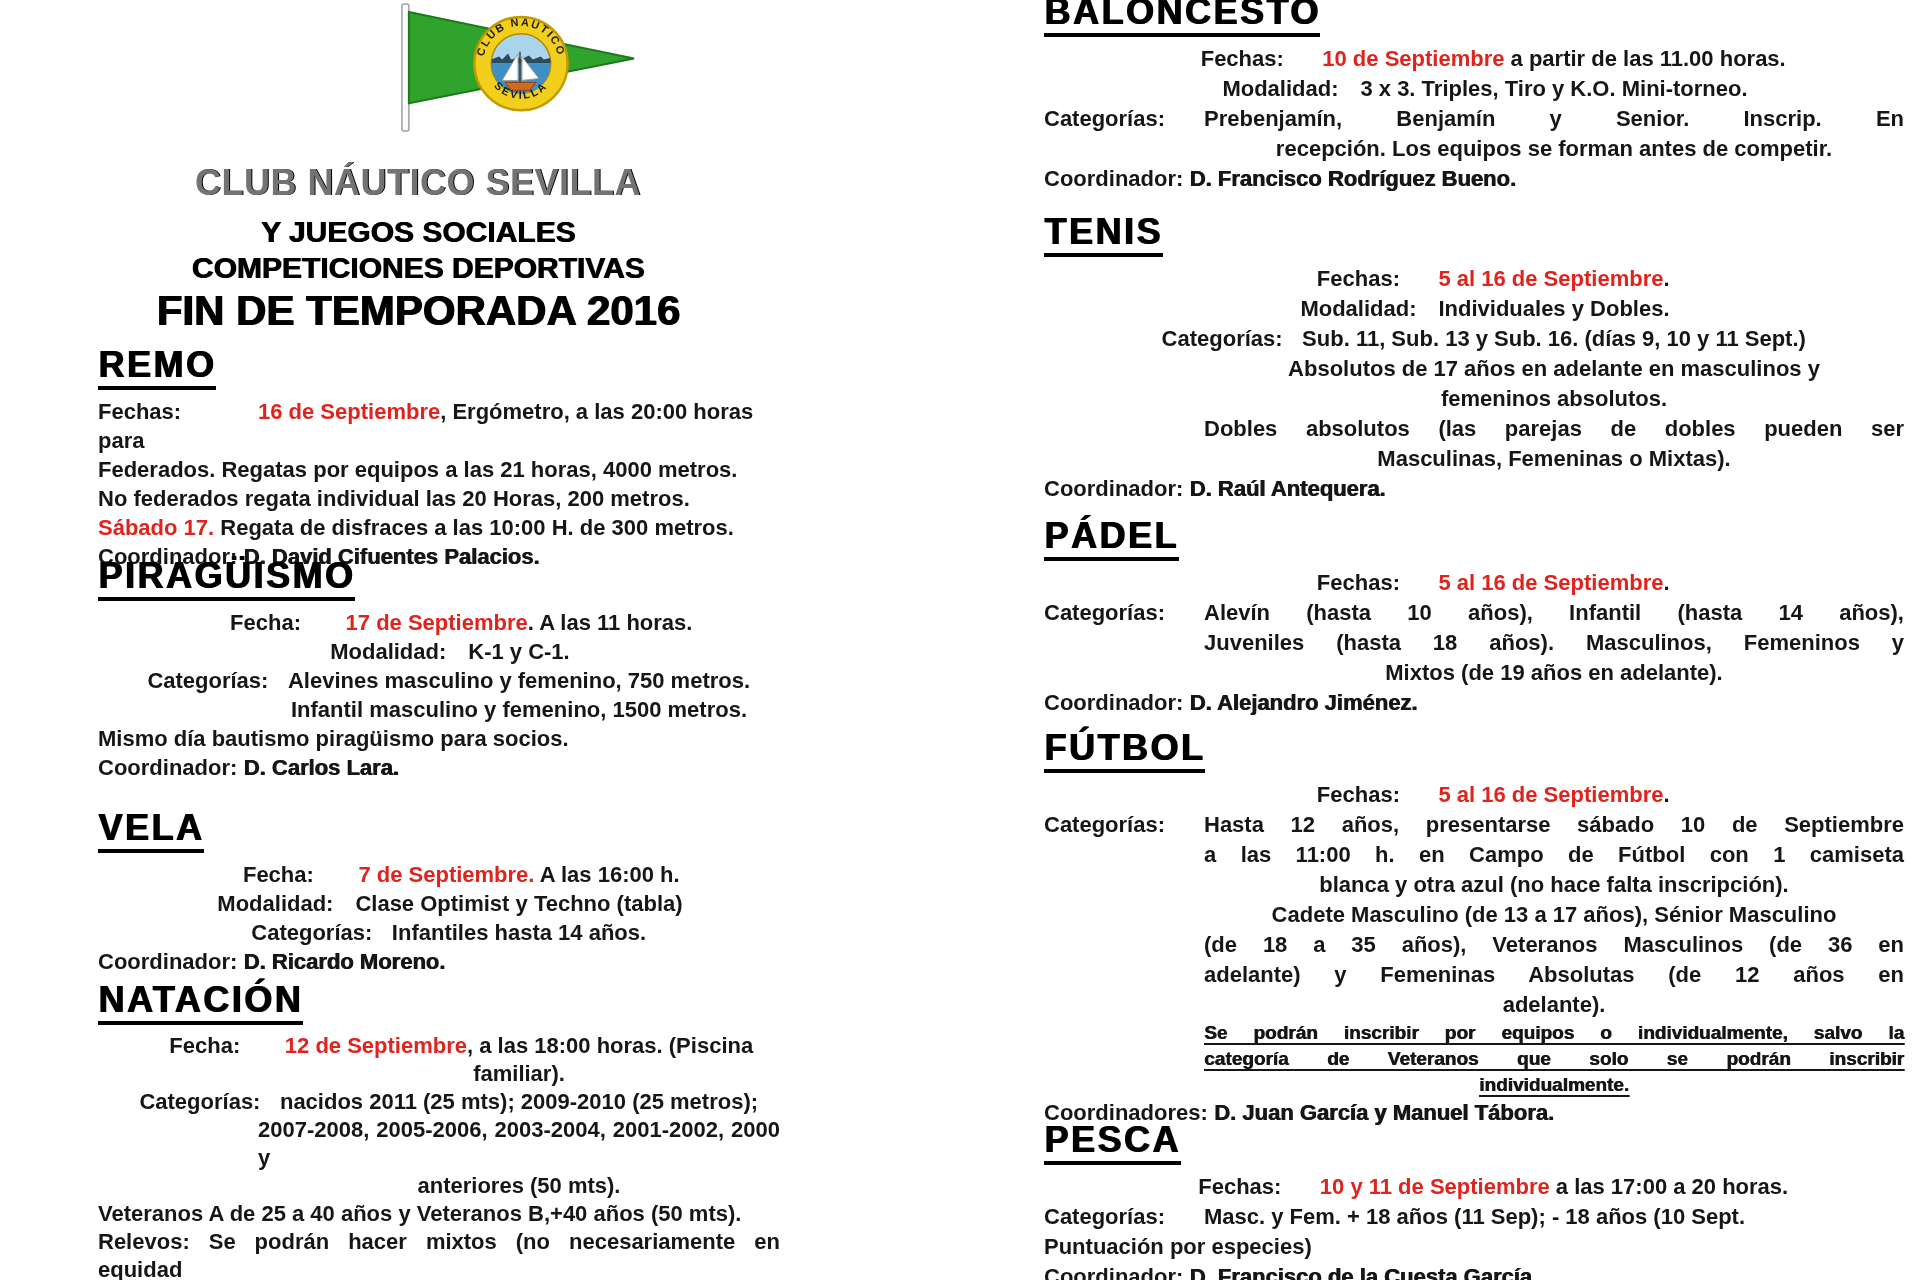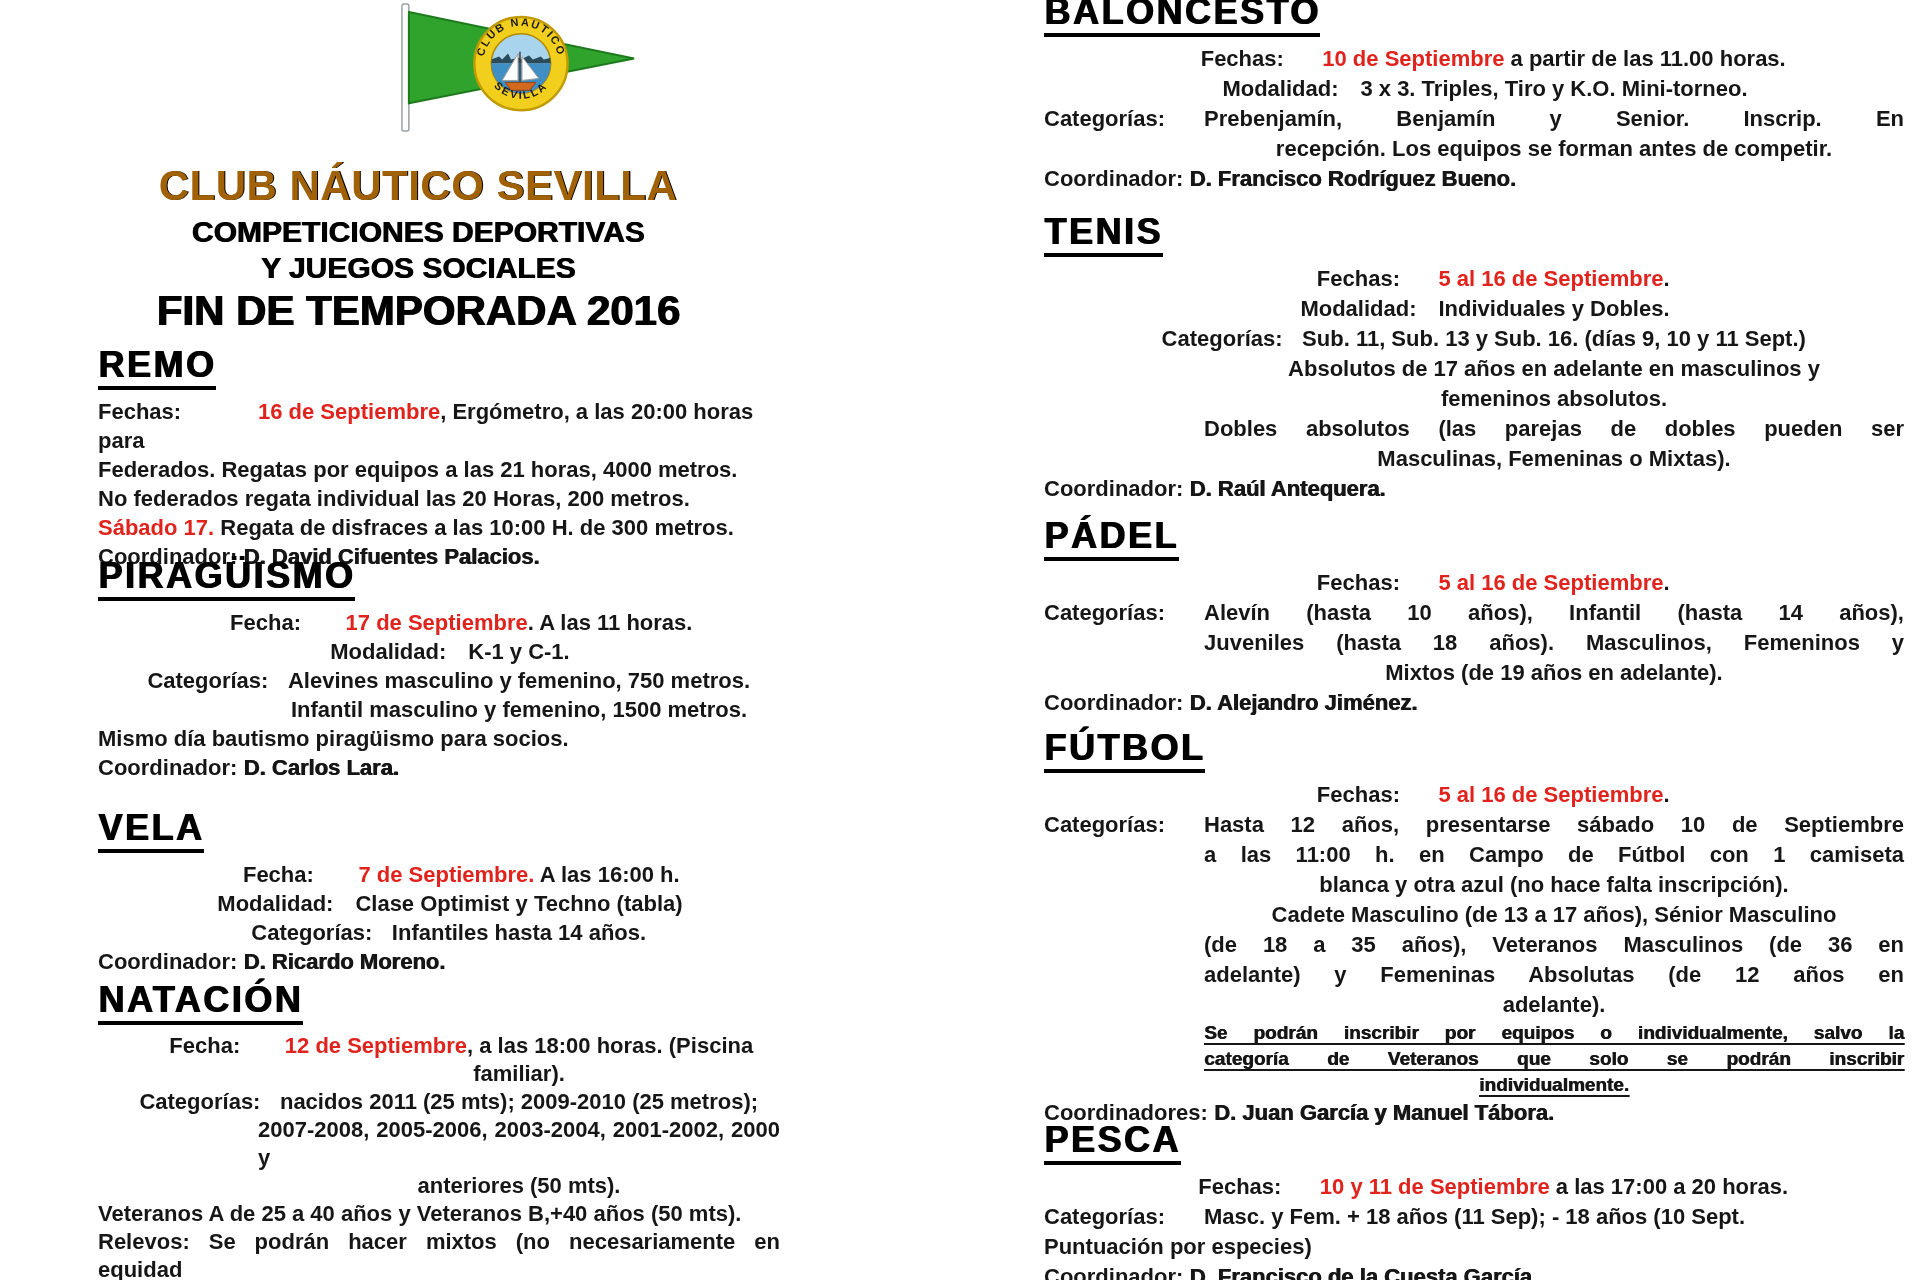--- a/index.html
+++ b/index.html
@@ -24,22 +24,22 @@
   .s-r{color:#e0231c;}
   .s-h{text-shadow:0.8px 0 0 currentColor;}
   .s-hu{
     text-shadow:0.7px 0 0 currentColor;
     text-decoration:underline;text-decoration-thickness:2px;text-underline-offset:4px;
   }
   
   .hdr{position:absolute;left:0;top:0;width:640px;height:340px;}
   .logo{position:absolute;left:296px;top:2px;width:248px;height:134px;}
   .club-name{
-    position:absolute;top:162px;left:0;width:640px;margin:0;text-align:center;color:#a16207;
-    font-size:42px;letter-spacing:0.5px;text-shadow:1.1px 0 0 #000;
+    position:absolute;top:162px;left:0;width:640px;margin:0;text-align:center;color:#737373;
+    font-size:36px;letter-spacing:0.5px;text-shadow:1.1px 0 0 #000;
   }
   .subtitle{
     position:absolute;top:214px;left:0;width:640px;text-align:center;color:#000;
     font-size:30px;line-height:36px;text-shadow:0.9px 0 0 #000;
   }
   .season{
     position:absolute;top:287px;left:0;width:640px;text-align:center;color:#000;
     font-size:42px;text-shadow:1.3px 0 0 #000;
   }
 </style>
@@ -70,22 +70,22 @@
         <path id="arcBottom" d="M 93 70 A 36 36 0 0 0 163 70" fill="none"></path>
         <text font-size="11" font-weight="bold" letter-spacing="1.8" fill="#1a1a1a" font-family="Liberation Sans, sans-serif">
           <textPath href="#arcTop" startOffset="50%" text-anchor="middle">CLUB NAUTICO</textPath>
         </text>
         <text font-size="11" font-weight="bold" letter-spacing="2.2" fill="#1a1a1a" font-family="Liberation Sans, sans-serif">
           <textPath href="#arcBottom" startOffset="50%" text-anchor="middle">SEVILLA</textPath>
         </text>
       </svg>
       <h1 class="club-name">CLUB NÁUTICO SEVILLA</h1>
       <div class="subtitle">
+        <div>Y JUEGOS SOCIALES</div>
         <div>COMPETICIONES DEPORTIVAS</div>
-        <div>Y JUEGOS SOCIALES</div>
       </div>
       <div class="season">FIN DE TEMPORADA 2016</div>
     </header>
   <section class="sec" style="top: 345px;"><h2 class="sec-title">REMO</h2><br><p class="row" style="line-height: 29px;"><span class="lbl">Fechas:</span><span class="s-r">16 de Septiembre</span><span class="s-n">, Ergómetro, a las 20:00 horas para</span></p><p class="row" style="line-height: 29px;"><span class="s-n">Federados.  Regatas por equipos a las 21 horas, 4000 metros.</span></p><p class="row" style="line-height: 29px;"><span class="s-n">No federados regata individual las 20 Horas, 200 metros.</span></p><p class="row" style="line-height: 29px;"><span class="s-r">Sábado 17.</span><span class="s-n"> Regata de disfraces  a las 10:00 H. de 300 metros.</span></p><p class="row" style="line-height: 29px;"><span class="s-n">Coordinador: </span><span class="s-h">D. David Cifuentes Palacios.</span></p></section>
       <section class="sec" style="top: 556px;"><h2 class="sec-title">PIRAGÜISMO</h2><br><p class="row hang" style="line-height: 29px;"><span class="lbl lbl-hang">Fecha:</span><span class="s-r">17 de Septiembre</span><span class="s-n">. A las 11 horas.</span></p><p class="row hang" style="line-height: 29px;"><span class="lbl lbl-hang">Modalidad:</span><span class="s-n">K-1 y C-1.</span></p><p class="row hang" style="line-height: 29px;"><span class="lbl lbl-hang">Categorías:</span><span class="s-n">Alevines masculino y femenino, 750 metros.</span></p><p class="row hang" style="line-height: 29px;"><span class="s-n">Infantil masculino y femenino, 1500 metros.</span></p><p class="row" style="line-height: 29px;"><span class="s-n">Mismo día bautismo piragüismo para socios.</span></p><p class="row" style="line-height: 29px;"><span class="s-n">Coordinador: </span><span class="s-h">D. Carlos Lara.</span></p></section>
       <section class="sec" style="top: 808px;"><h2 class="sec-title">VELA</h2><br><p class="row hang" style="line-height: 29px;"><span class="lbl lbl-hang">Fecha:</span><span class="s-r">7 de Septiembre.</span><span class="s-n"> A las 16:00 h.</span></p><p class="row hang" style="line-height: 29px;"><span class="lbl lbl-hang">Modalidad:</span><span class="s-n">Clase Optimist y Techno (tabla)</span></p><p class="row hang" style="line-height: 29px;"><span class="lbl lbl-hang">Categorías:</span><span class="s-n">Infantiles hasta 14 años.</span></p><p class="row" style="line-height: 29px;"><span class="s-n">Coordinador: </span><span class="s-h">D. Ricardo Moreno.</span></p></section>
       <section class="sec" style="top: 980px;"><h2 class="sec-title">NATACIÓN</h2><br><p class="row hang" style="line-height: 28px;"><span class="lbl lbl-hang">Fecha:</span><span class="s-r">12 de Septiembre</span><span class="s-n">, a las 18:00 horas. (Piscina familiar).</span></p><p class="row hang" style="line-height: 28px;"><span class="lbl lbl-hang">Categorías:</span><span class="s-n">nacidos 2011 (25 mts); 2009-2010 (25 metros);</span></p><p class="row hang just" style="line-height: 28px;"><span class="s-n">2007-2008, 2005-2006, 2003-2004, 2001-2002, 2000 y</span></p><p class="row hang" style="line-height: 28px;"><span class="s-n">anteriores (50 mts).</span></p><p class="row" style="line-height: 28px;"><span class="s-n">Veteranos A de 25 a 40 años y Veteranos B,+40 años (50  mts).</span></p><p class="row just" style="line-height: 28px;"><span class="s-n">Relevos: Se podrán hacer mixtos (no necesariamente en equidad</span></p></section>
     </div>
 
   <div class="col" style="left: 1044px; width: 860px;">

